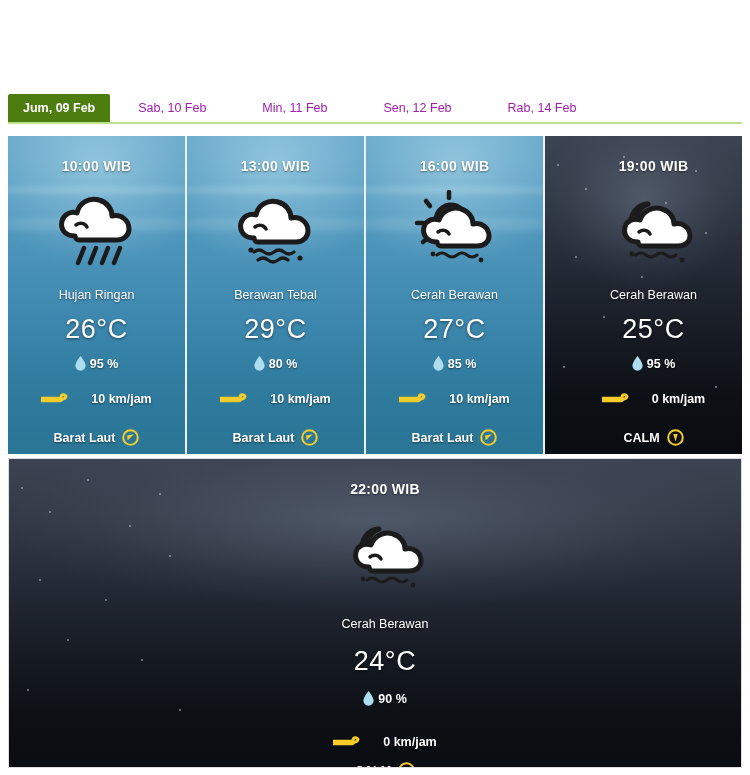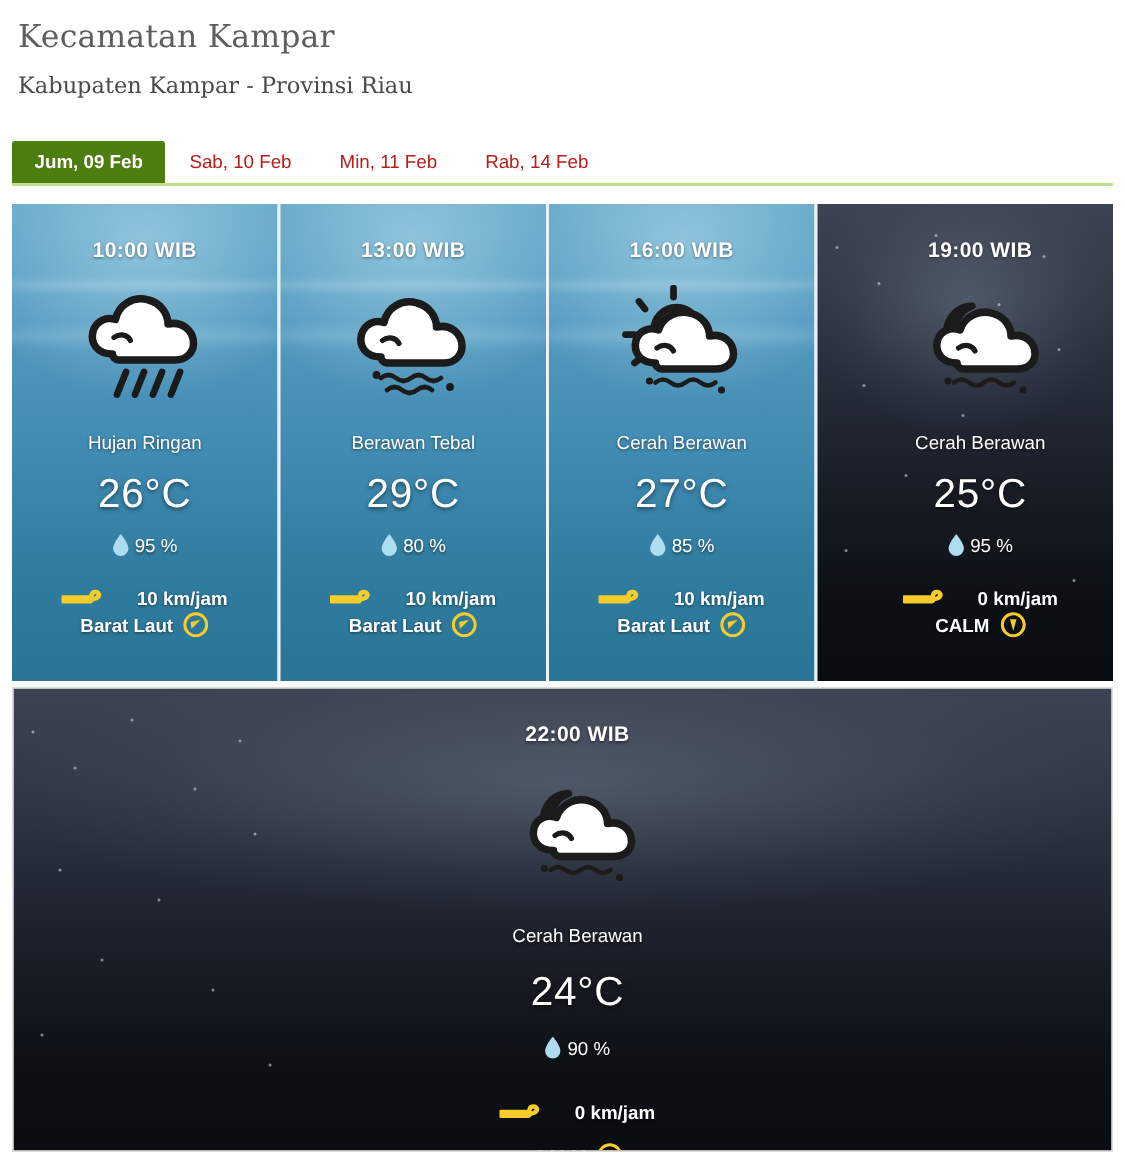--- a/index.html
+++ b/index.html
@@ -54,22 +54,22 @@
     height: 30px;
     display: flex;
     align-items: flex-end;
     border-bottom: 2px solid #bfe08e;
     box-sizing: border-box;
   }
   .tab {
     font-size: 12.5px;
     line-height: 28px;
     height: 28px;
-    color: #b91c1c;
-    padding: 0 16px;
+    color: #a21caf;
+    padding: 0 28px;
     white-space: nowrap;
     cursor: pointer;
     box-sizing: border-box;
   }
   .tab.active {
     background: #4d7c0f;
     color: #ffffff;
     font-weight: bold;
     border-radius: 2px 2px 0 0;
     padding: 0 15px;
@@ -187,42 +187,42 @@
   }
   .card-temp {
     font-size: 27px;
     font-weight: 300;
     margin-top: 12px;
     letter-spacing: 0.5px;
     text-shadow: 0 1px 3px rgba(0,0,0,0.5);
   }
   .card-hum {
     font-size: 12.5px;
-    font-weight: normal;
+    font-weight: bold;
     margin-top: 11px;
     display: flex;
     align-items: center;
     justify-content: center;
     gap: 4px;
     text-shadow: 0 1px 2px rgba(0,0,0,0.5);
   }
   .card-wind {
     font-size: 12.5px;
     font-weight: bold;
     margin-top: 20px;
     display: flex;
     align-items: center;
     justify-content: center;
     gap: 20px;
     text-shadow: 0 1px 2px rgba(0,0,0,0.5);
   }
   .card-dir {
     font-size: 12.5px;
     font-weight: bold;
-    margin-top: 2px;
+    margin-top: 23px;
     display: flex;
     align-items: center;
     justify-content: center;
     gap: 7px;
     text-shadow: 0 1px 2px rgba(0,0,0,0.5);
   }
 
   
   .card-wide .card-time { margin-top: 22px; }
   .card-wide .card-icon { margin-top: 18px; }
@@ -232,29 +232,26 @@
   .card-wide .card-wind { margin-top: 28px; }
   .card-wide .card-dir  { margin-top: 13px; }
 
   svg { display: block; }
 </style>
 </head>
 <body>
 
 <div class="page">
 
-  <div class="header">
-    <h1 class="page-title">Kecamatan Kampar</h1>
-    <div class="page-subtitle">Kabupaten Kampar - Provinsi Riau</div>
-  </div>
 
   <div class="tabs" id="tabs">
       <div class="tab active">Jum, 09 Feb</div>
       <div class="tab">Sab, 10 Feb</div>
       <div class="tab">Min, 11 Feb</div>
+      <div class="tab">Sen, 12 Feb</div>
       <div class="tab">Rab, 14 Feb</div>
     </div>
 
   <div class="cards-row" id="cards-row">
       <div class="card bg-day">
         <div class="card-inner">
           <div class="card-time">10:00 WIB</div>
           <div class="card-icon">
             <svg width="92" height="88" viewBox="0 0 92 88">
               <g stroke="#1b1b1b" stroke-width="5" stroke-linecap="round" stroke-linejoin="round" fill="#ffffff">

